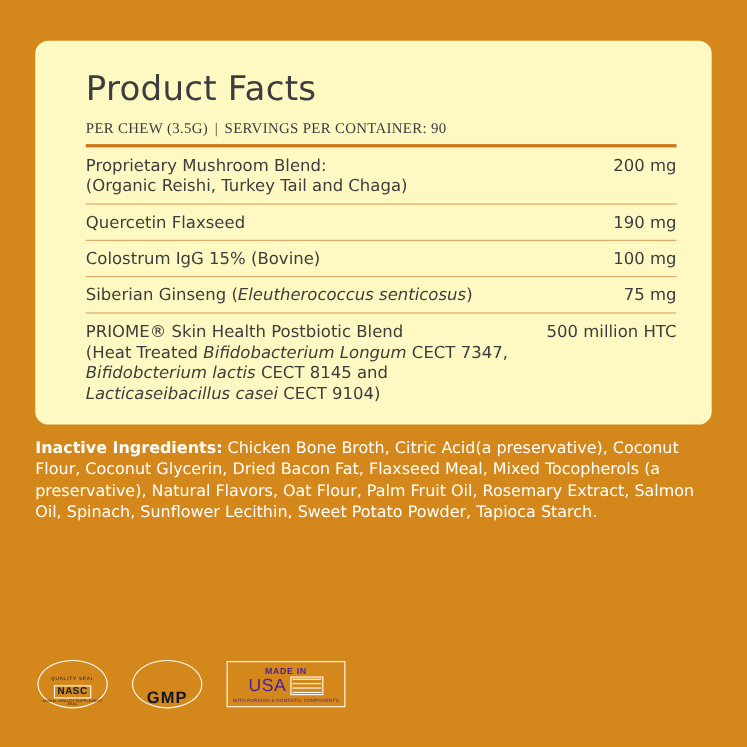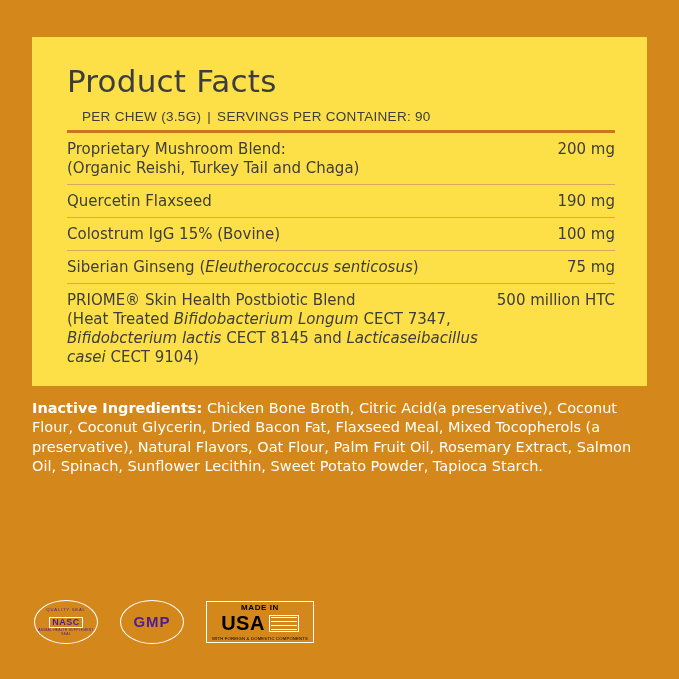--- a/index.html
+++ b/index.html
@@ -18,39 +18,39 @@
     width: 679px;
     height: 679px;
     background: #d4871a;
   }
   .panel {
     position: absolute;
     left: 32px;
     top: 37px;
     width: 615px;
     height: 349px;
-    background: #fde047;
-    border-radius: 0;
+    background: #fef9c3;
+    border-radius: 12px;
     box-sizing: border-box;
-    padding: 26px 32px 0 33px;
+    padding: 26px 32px 0 44px;
   }
   .title {
     font-size: 31px;
     color: #3d3d3d;
     font-weight: 400;
     letter-spacing: 0.2px;
     margin: 0 0 10px 2px;
     font-family: "DejaVu Sans", sans-serif;
   }
   .subline {
     font-size: 13.5px;
     color: #3d3d3d;
     letter-spacing: 0.3px;
-    margin: 0 0 6px 17px;
-    font-family: Liberation Sans, sans-serif;
+    margin: 0 0 6px 2px;
+    font-family: Liberation Serif, serif;
   }
   .subline .sep {
     padding: 0 6px;
     color: #3d3d3d;
   }
   .rule-thick {
     height: 3px;
     background: #c9751a;
     margin: 6px 0 0 2px;
   }
@@ -105,23 +105,23 @@
     align-items: center;
     gap: 22px;
   }
   .badge-circle {
     width: 62px;
     height: 42px;
     border-radius: 50%/50%;
     border: 1.5px solid #ffffff;
     position: relative;
     display: flex;
-    align-items: center;
+    align-items: flex-end;
     justify-content: center;
-    color: #4c1d95;
+    color: #0f172a;
   }
   .badge-circle .inner {
     text-align: center;
     line-height: 1.05;
   }
   .nasc-top {
     font-size: 4.2px;
     letter-spacing: 0.8px;
   }
   .nasc-main {
@@ -139,41 +139,41 @@
   }
   .gmp-main {
     font-size: 15px;
     font-weight: bold;
     letter-spacing: 1px;
   }
   .badge-usa {
     width: 108px;
     height: 42px;
     border: 1.5px solid #ffffff;
-    color: #000000;
+    color: #4c1d95;
     display: flex;
     flex-direction: column;
     align-items: center;
     justify-content: center;
     box-sizing: border-box;
     padding: 2px 4px;
   }
   .usa-made {
     font-size: 8px;
     font-weight: bold;
     letter-spacing: 0.6px;
   }
   .usa-row {
     display: flex;
     align-items: center;
     gap: 4px;
   }
   .usa-big {
-    font-size: 20px;
-    font-weight: bold;
+    font-size: 16px;
+    font-weight: normal;
     letter-spacing: 0.5px;
   }
   .flag {
     width: 30px;
     height: 17px;
     border: 1px solid #ffffff;
     display: flex;
     flex-direction: column;
     justify-content: space-between;
     box-sizing: border-box;

